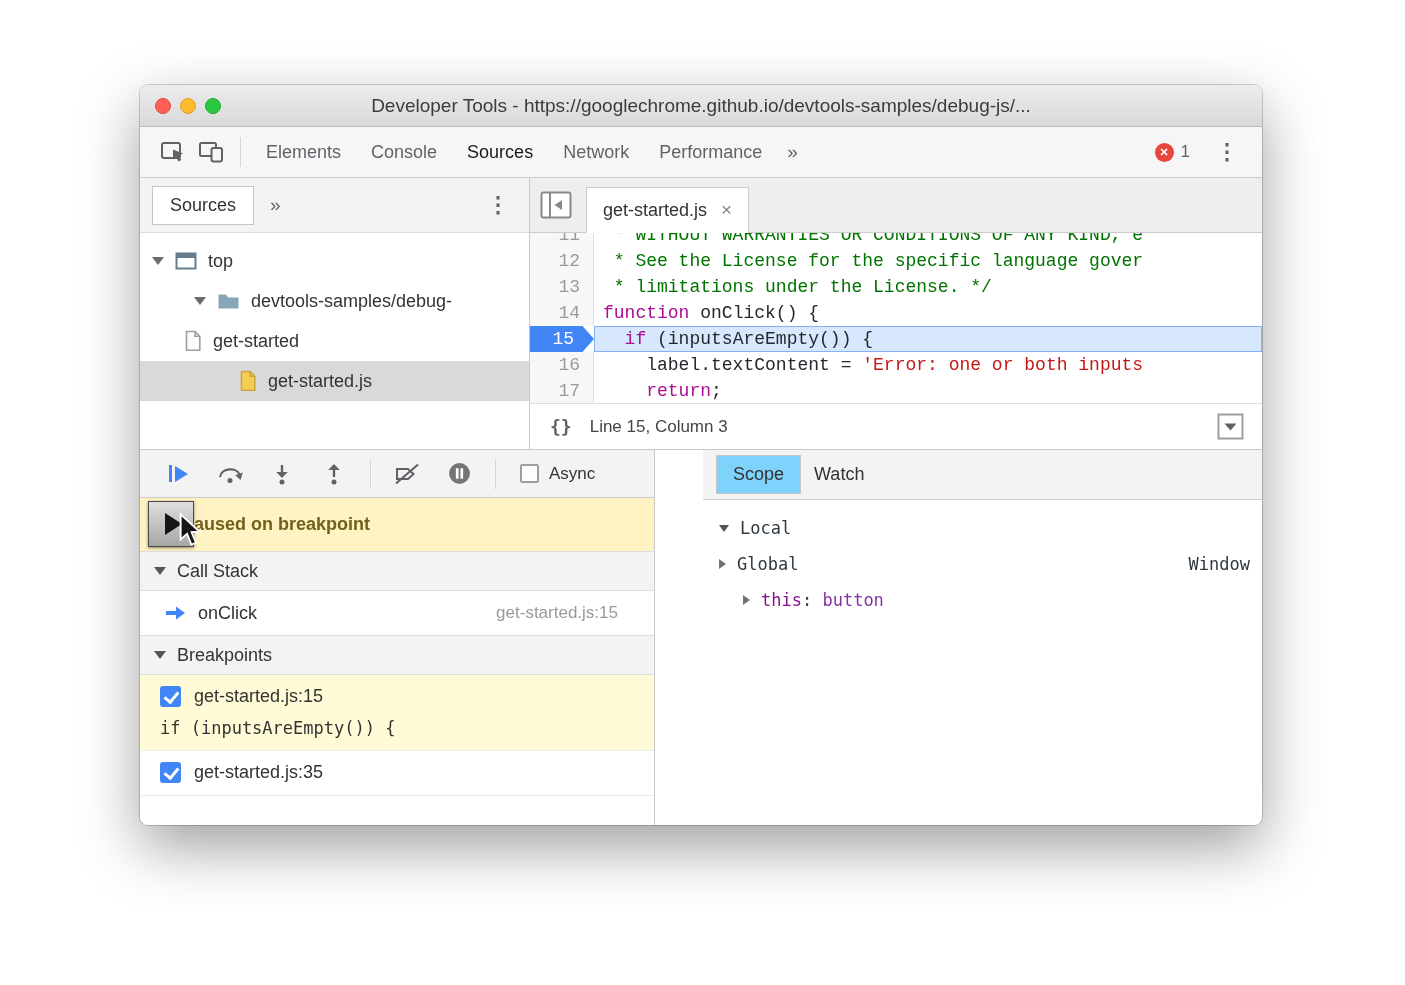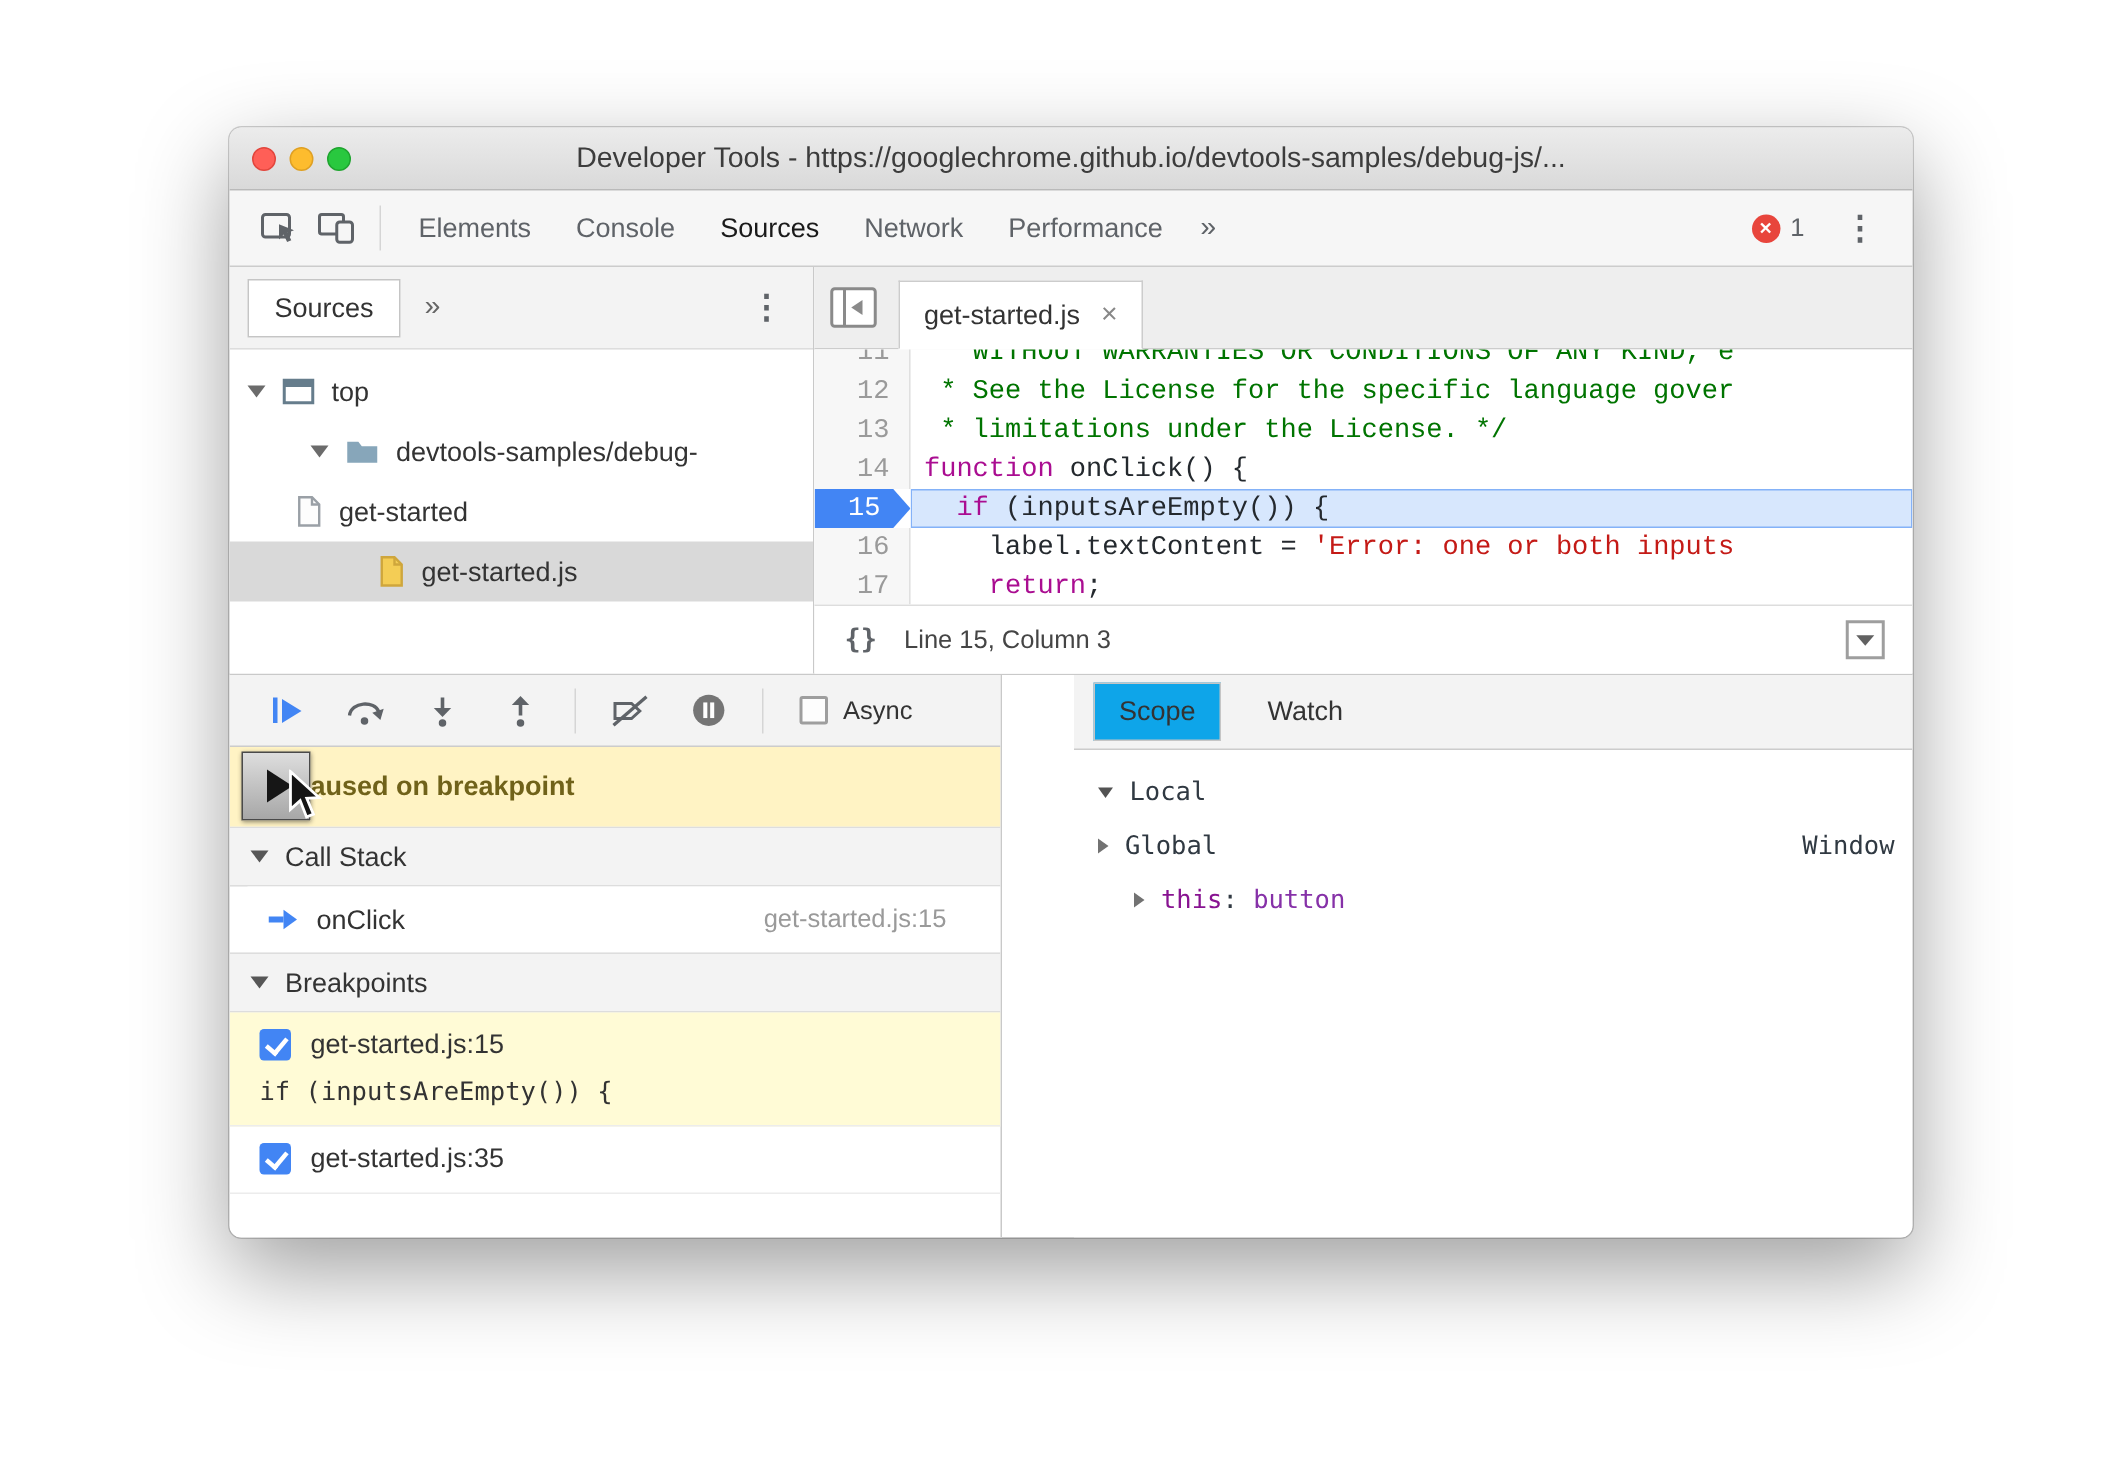--- a/index.html
+++ b/index.html
@@ -1,18 +1,18 @@
 <!DOCTYPE html>
 <html><head>
 <meta charset="utf-8">
 <style>
   * { margin:0; padding:0; box-sizing:border-box; }
   html,body { width:1405px; height:985px; background:#ffffff; font-family:"Liberation Sans",sans-serif; }
 
-  .window { position:absolute; left:153px; top:85px; width:1122px; height:740px;
+  .window { position:absolute; left:140px; top:85px; width:1122px; height:740px;
     background:#fff; border-radius:8px; overflow:hidden;
     box-shadow:0 22px 60px rgba(0,0,0,.38), 0 0 0 1px rgba(0,0,0,.18); }
 
   
   .titlebar { height:42px; background:linear-gradient(#ececec,#d9d9d9); border-bottom:1px solid #b9b9b9;
     display:flex; align-items:center; position:relative; }
   .lights { display:flex; gap:9px; padding-left:15px; z-index:2; }
   .light { width:16px; height:16px; border-radius:50%; }
   .light.red { background:#ff5f57; border:1px solid #e2463d; }
   .light.yellow { background:#fdbc2e; border:1px solid #dfa023; }
@@ -113,22 +113,22 @@
   .bp-line1 { display:flex; align-items:center; }
   .checkbox { width:21px; height:21px; border-radius:3px; background:#4285f4; position:relative; flex:none; }
   .checkbox::after { content:""; position:absolute; left:6.5px; top:2.5px; width:6px; height:11px;
     border-right:3px solid #fff; border-bottom:3px solid #fff; transform:rotate(40deg); }
   .bp-loc { font-size:18px; color:#333; margin-left:13px; }
   .bp-code { font-family:"DejaVu Sans Mono",monospace; font-size:17px; color:#333; margin-top:11px; white-space:pre; }
 
   
   .scope-panel { flex:1; min-width:0; display:flex; flex-direction:column; background:#fff; }
   .scope-tabs { height:50px; background:#f3f3f3; border-bottom:1px solid #ccc; display:flex; align-items:center; padding-left:13px; }
-  .scope-tab { background:#0ea5e9; border:1px solid #c5c5c5; padding:8px 16px; font-size:18px; color:#333; }
-  .watch-label { margin-left:31px; font-size:18px; color:#333; }
+  .scope-tab { background:#7dd3fc; border:1px solid #c5c5c5; padding:8px 16px; font-size:18px; color:#333; }
+  .watch-label { margin-left:13px; font-size:18px; color:#333; }
   .scope-content { flex:1; padding-top:10px; font-family:"DejaVu Sans Mono",monospace; font-size:17px; color:#303942; }
   .scope-row { height:36px; display:flex; align-items:center; padding:0 12px 0 16px; }
   .scope-row.indent1 { padding-left:40px; }
   .tri-down-sm { width:0; height:0; border-left:5.5px solid transparent; border-right:5.5px solid transparent;
     border-top:7.5px solid #535353; margin-right:11px; flex:none; }
   .tri-right-sm { width:0; height:0; border-top:5.5px solid transparent; border-bottom:5.5px solid transparent;
     border-left:7.5px solid #727272; margin-right:11px; flex:none; }
   .prop-name { color:#881391; }
   .prop-value { color:#8631a8; }
   .scope-spacer { flex:1; }

